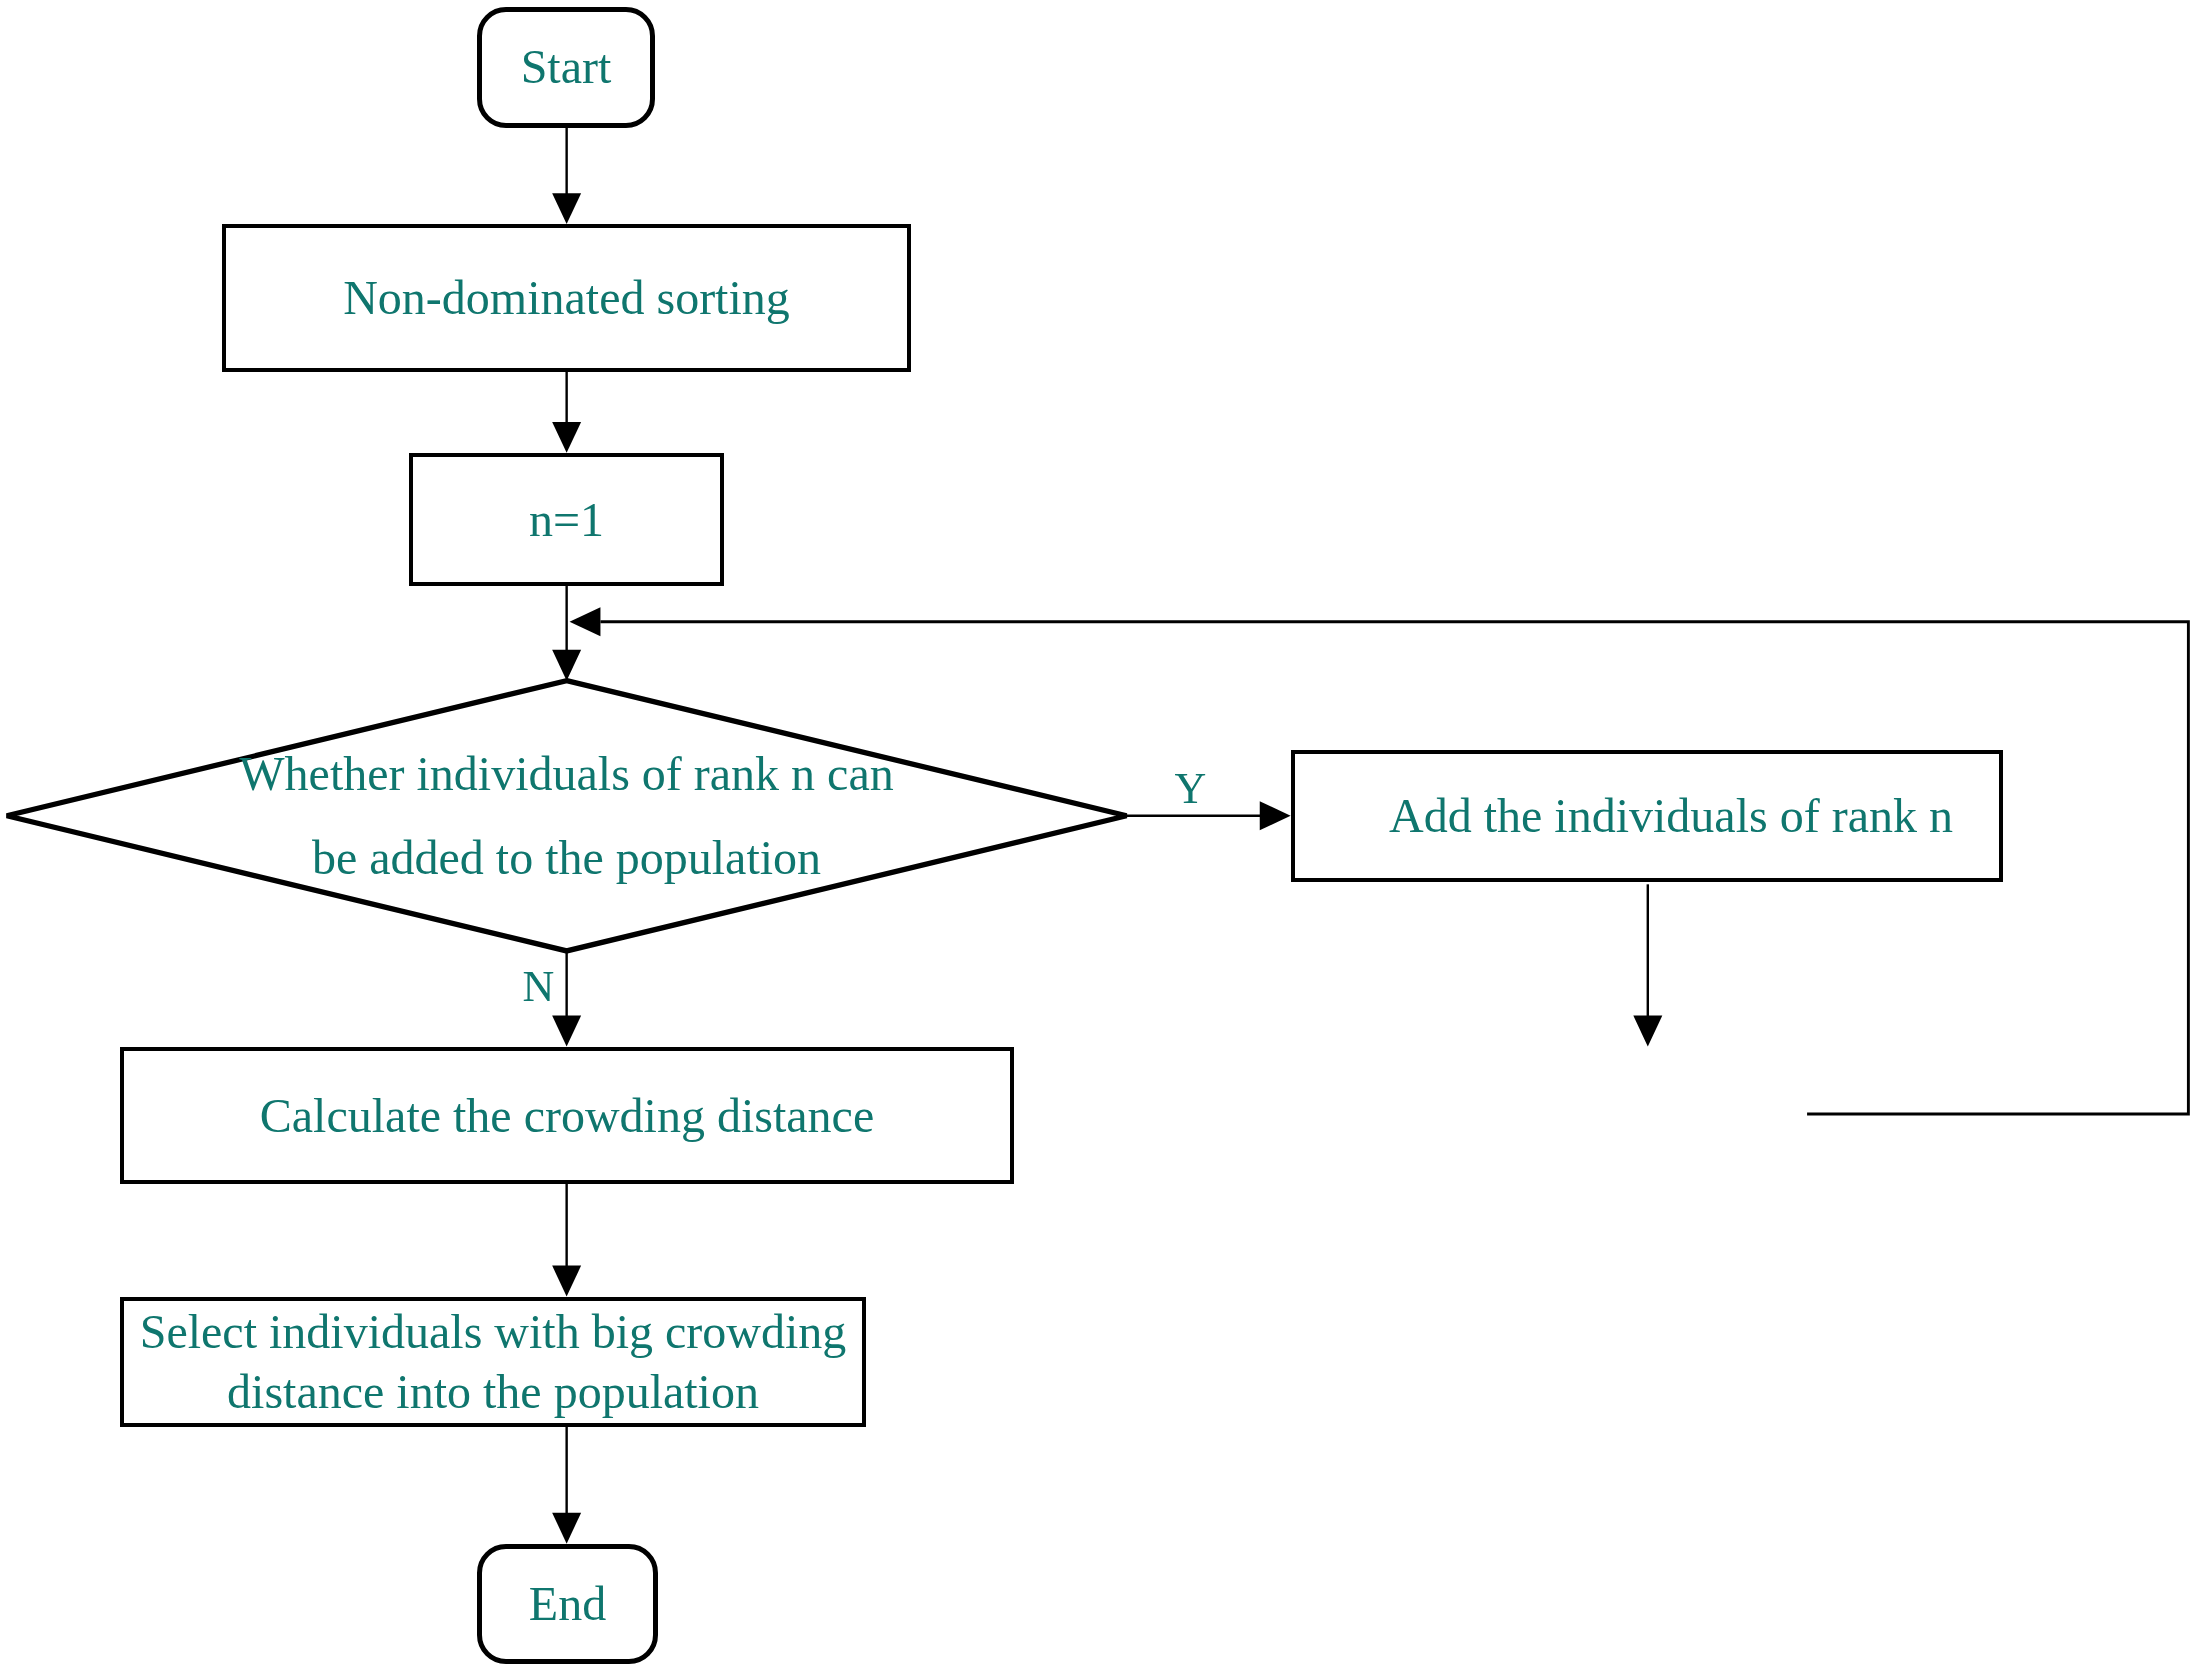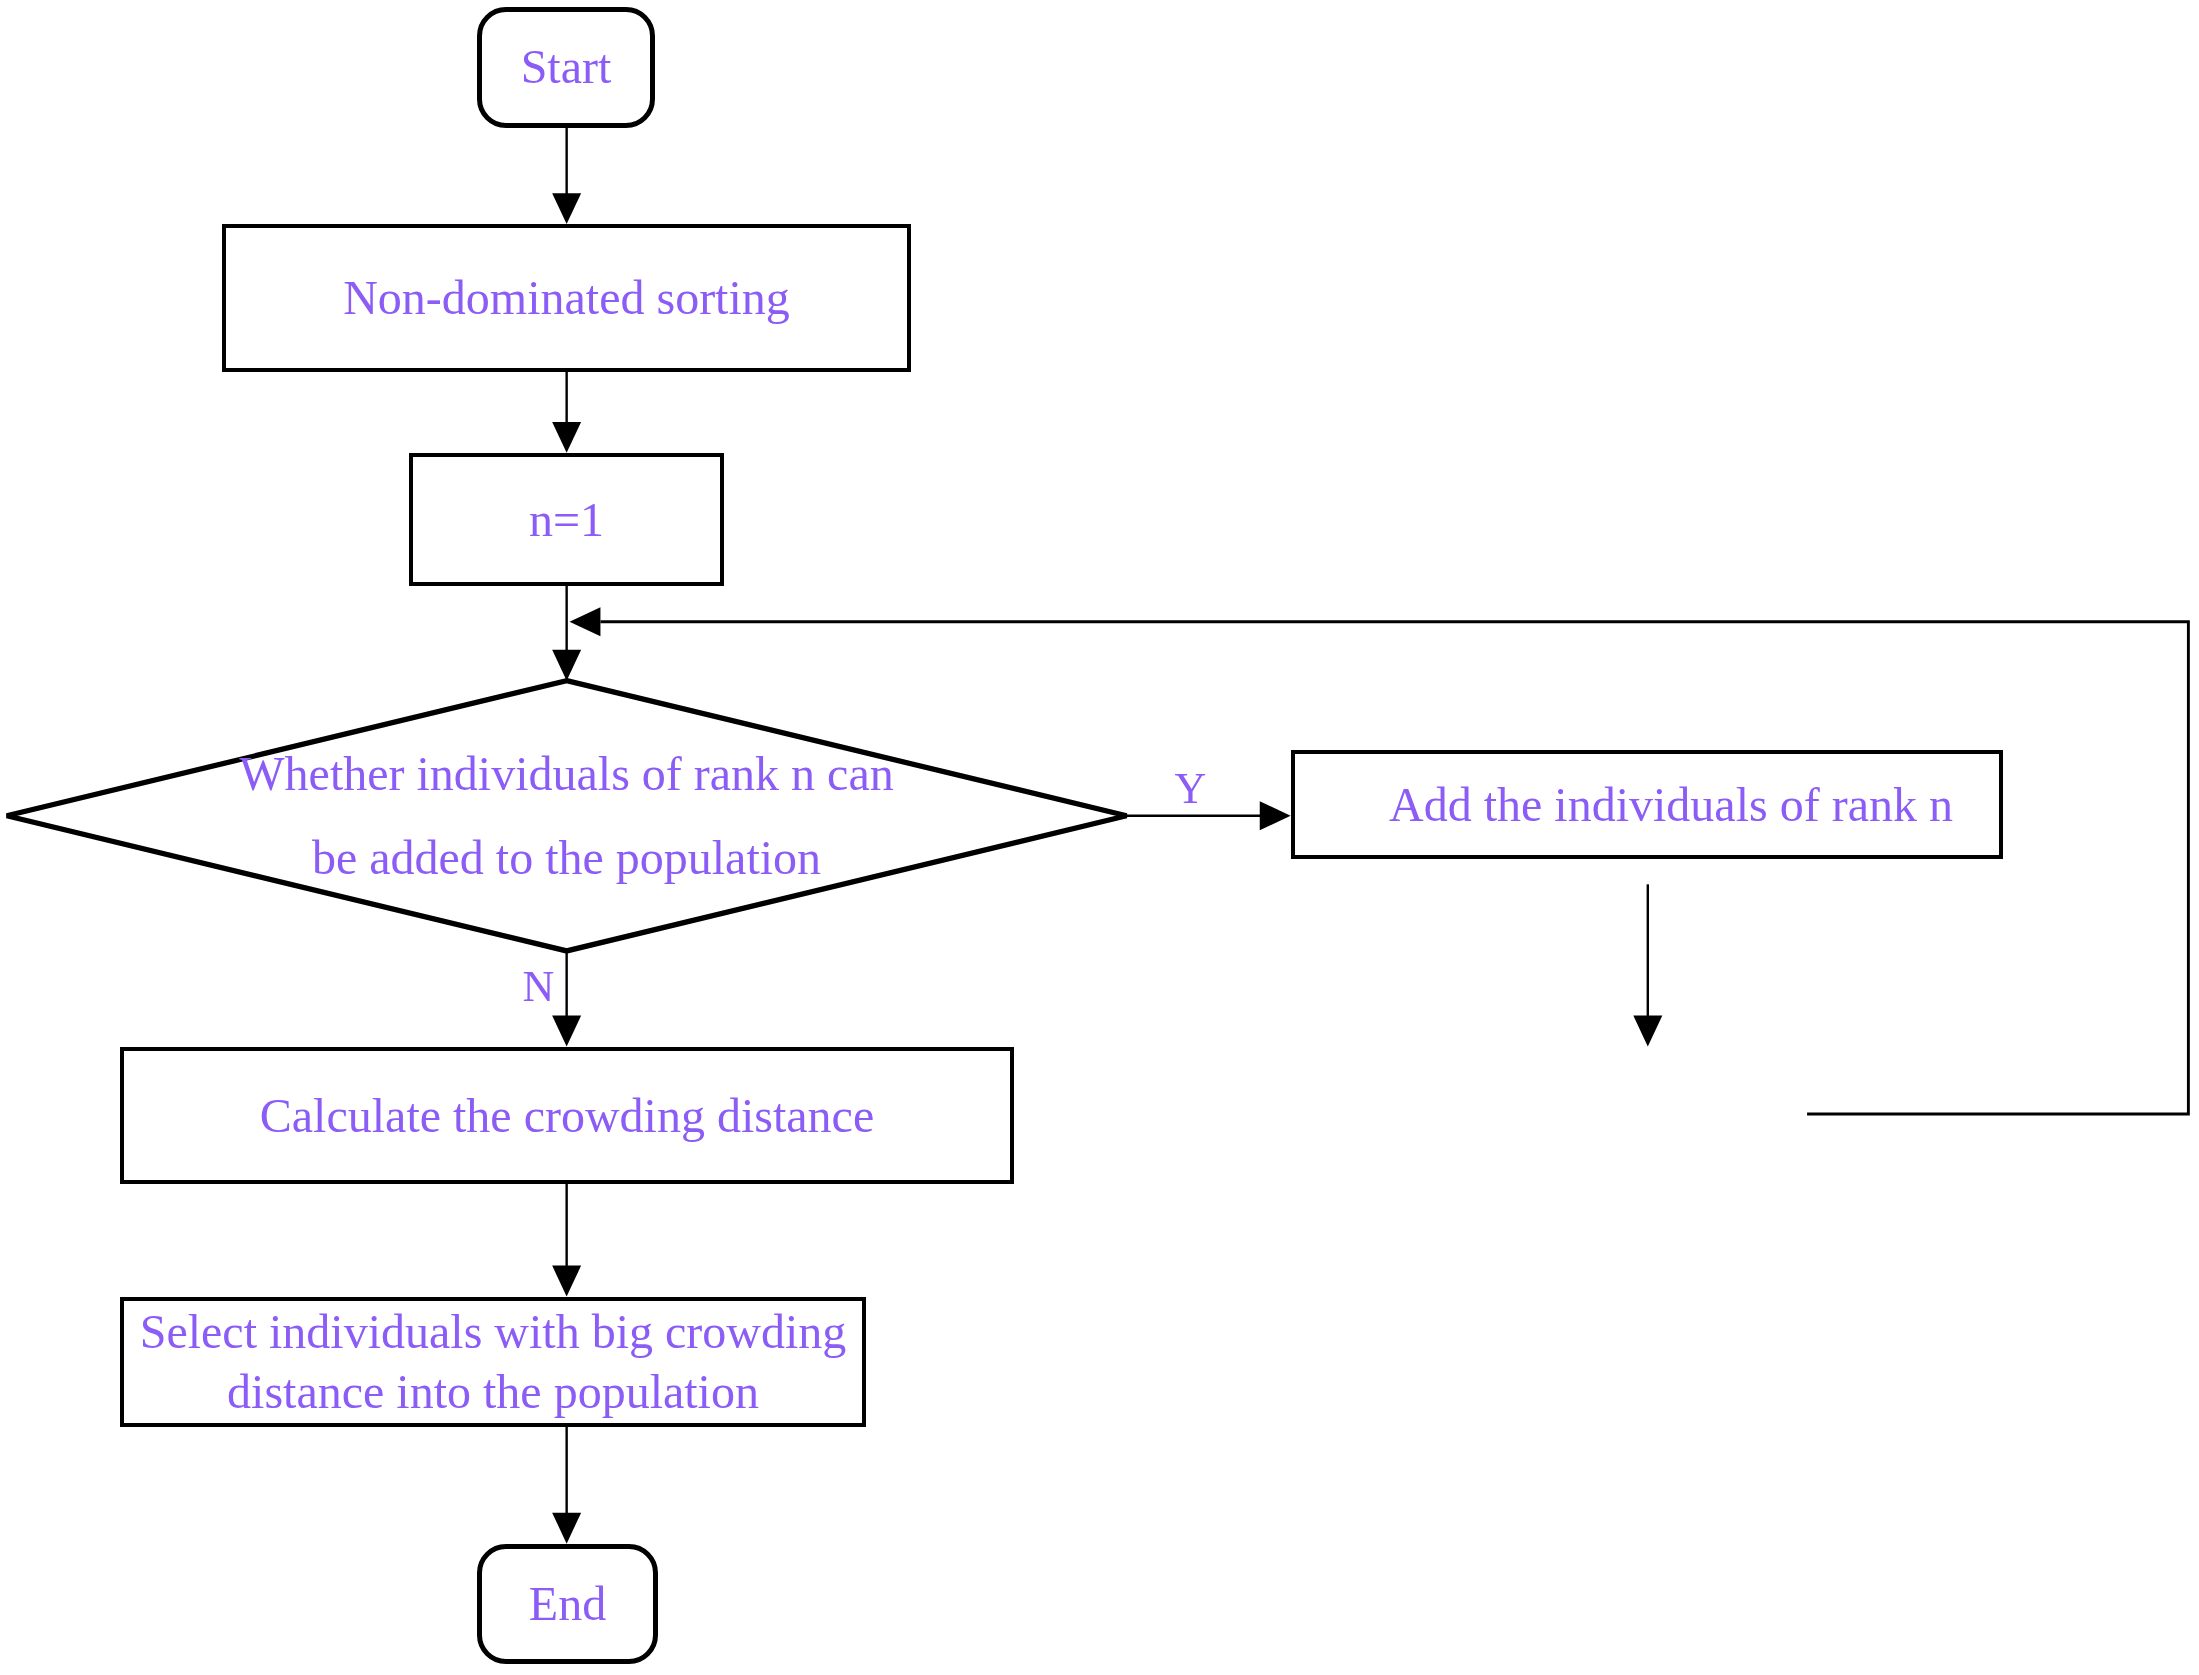--- a/index.html
+++ b/index.html
@@ -6,21 +6,21 @@
     margin: 0;
     padding: 0;
     background: #ffffff;
   }
   .stage {
     position: relative;
     width: 2199px;
     height: 1675px;
     background: #ffffff;
     font-family: "Liberation Serif", "DejaVu Serif", serif;
-    color: #8b5cf6;
+    color: #0f766e;
     overflow: hidden;
   }
   svg.connector-layer {
     position: absolute;
     left: 0;
     top: 0;
     z-index: 0;
   }
   .edge {
     fill: none;
@@ -132,21 +132,21 @@
 
   <div class="decision-text" style="left:132px; top:748px; width:869px; height:135px;">
     <span>Whether individuals of rank n can</span>
     <span>be added to the population</span>
   </div>
 
   <div class="branch-label" style="left:1142px; top:761px; width:97px; height:56px;">Y</div>
 
   <div class="branch-label" style="left:490px; top:959px; width:97px; height:56px;">N</div>
 
-  <div class="node process" style="left:1291px; top:750px; width:712px; height:109px;padding-left:48px;">
+  <div class="node process" style="left:1291px; top:750px; width:712px; height:132px;padding-left:48px;">
     <span>Add the individuals of rank n</span>
   </div>
 
 
   <div class="node process" style="left:120px; top:1047px; width:894px; height:137px;">
     <span>Calculate the crowding distance</span>
   </div>
 
   <div class="node process" style="left:120px; top:1297px; width:746px; height:130px;">
     <span>Select individuals with big crowding</span>

